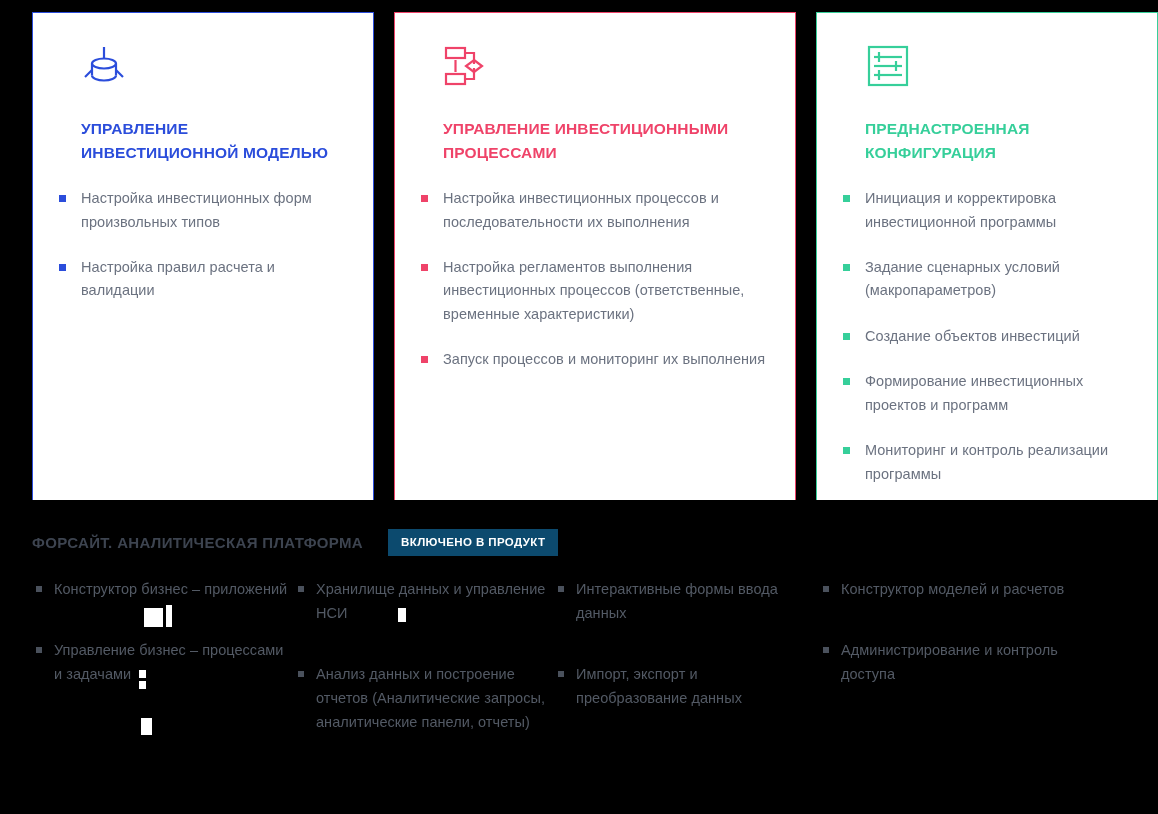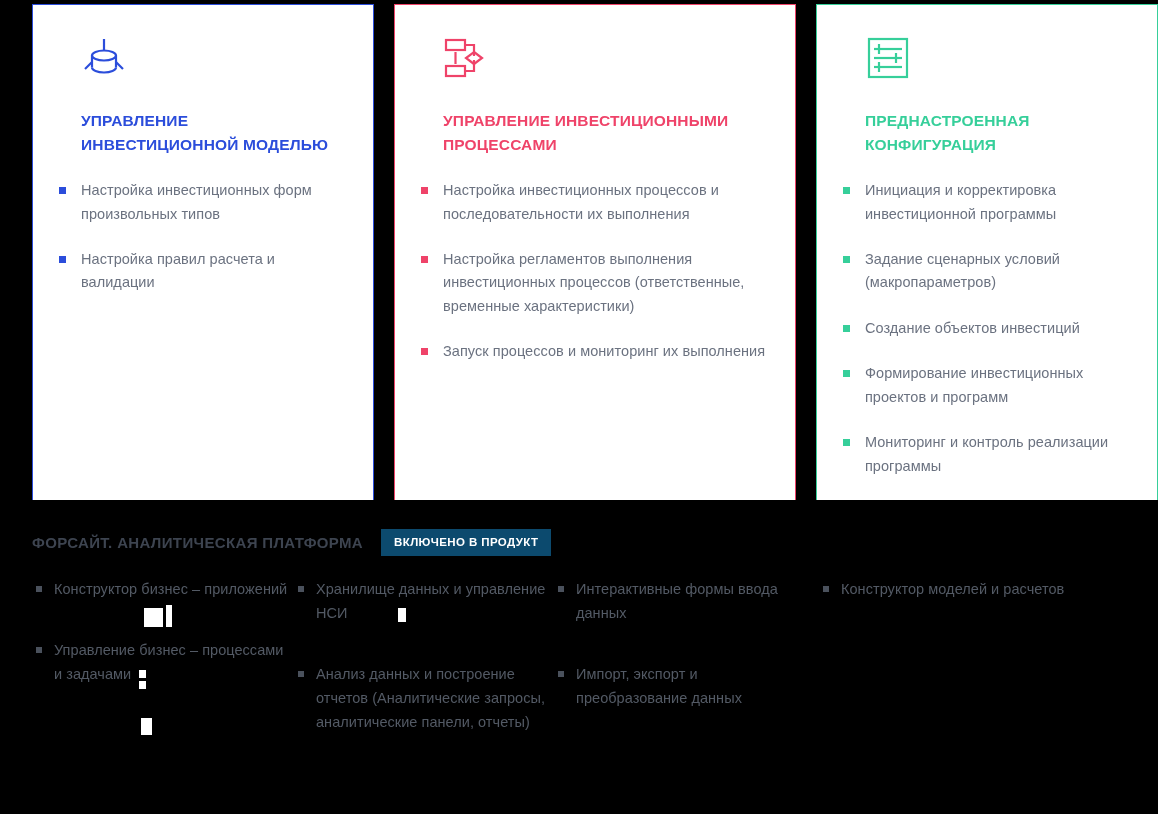--- a/index.html
+++ b/index.html
@@ -20,21 +20,21 @@
     position: relative;
     width: 1158px;
     height: 814px;
     background: #000000;
   }
 
   
   .card-row {
     position: absolute;
     left: 0;
-    top: 4px;
+    top: 12px;
     width: 1158px;
     height: 500px;
     display: flex;
     align-items: stretch;
   }
 
   .card {
     background: #ffffff;
     border: 1px solid #2c4fe0;
     box-sizing: border-box;
@@ -115,20 +115,21 @@
     height: 314px;
     background: #000000;
   }
 
   .bottom-head {
     position: absolute;
     left: 32px;
     top: 29px;
     display: flex;
     align-items: center;
+    gap: 7px;
   }
   .bottom-title {
     font-size: 15px;
     font-weight: bold;
     letter-spacing: 0.35px;
     color: #3d4450;
     text-transform: uppercase;
     white-space: nowrap;
   }
   .badge {
@@ -293,20 +294,21 @@
       <div class="bcol">
         <ul>
           <li><span class="bullet"></span><span>Интерактивные формы ввода данных</span></li>
           <li><span class="bullet"></span><span>Импорт, экспорт и преобразование данных</span></li>
         </ul>
       </div>
 
       <div class="bcol">
         <ul>
           <li><span class="bullet"></span><span>Конструктор моделей и расчетов</span></li>
+          <li><span class="bullet"></span><span>Администрирование и контроль доступа</span></li>
         </ul>
       </div>
 
     </div>
   </div>
 
   <div class="artifact a1"></div>
   <div class="artifact a2"></div>
   <div class="artifact a3"></div>
   <div class="artifact a4"></div>

